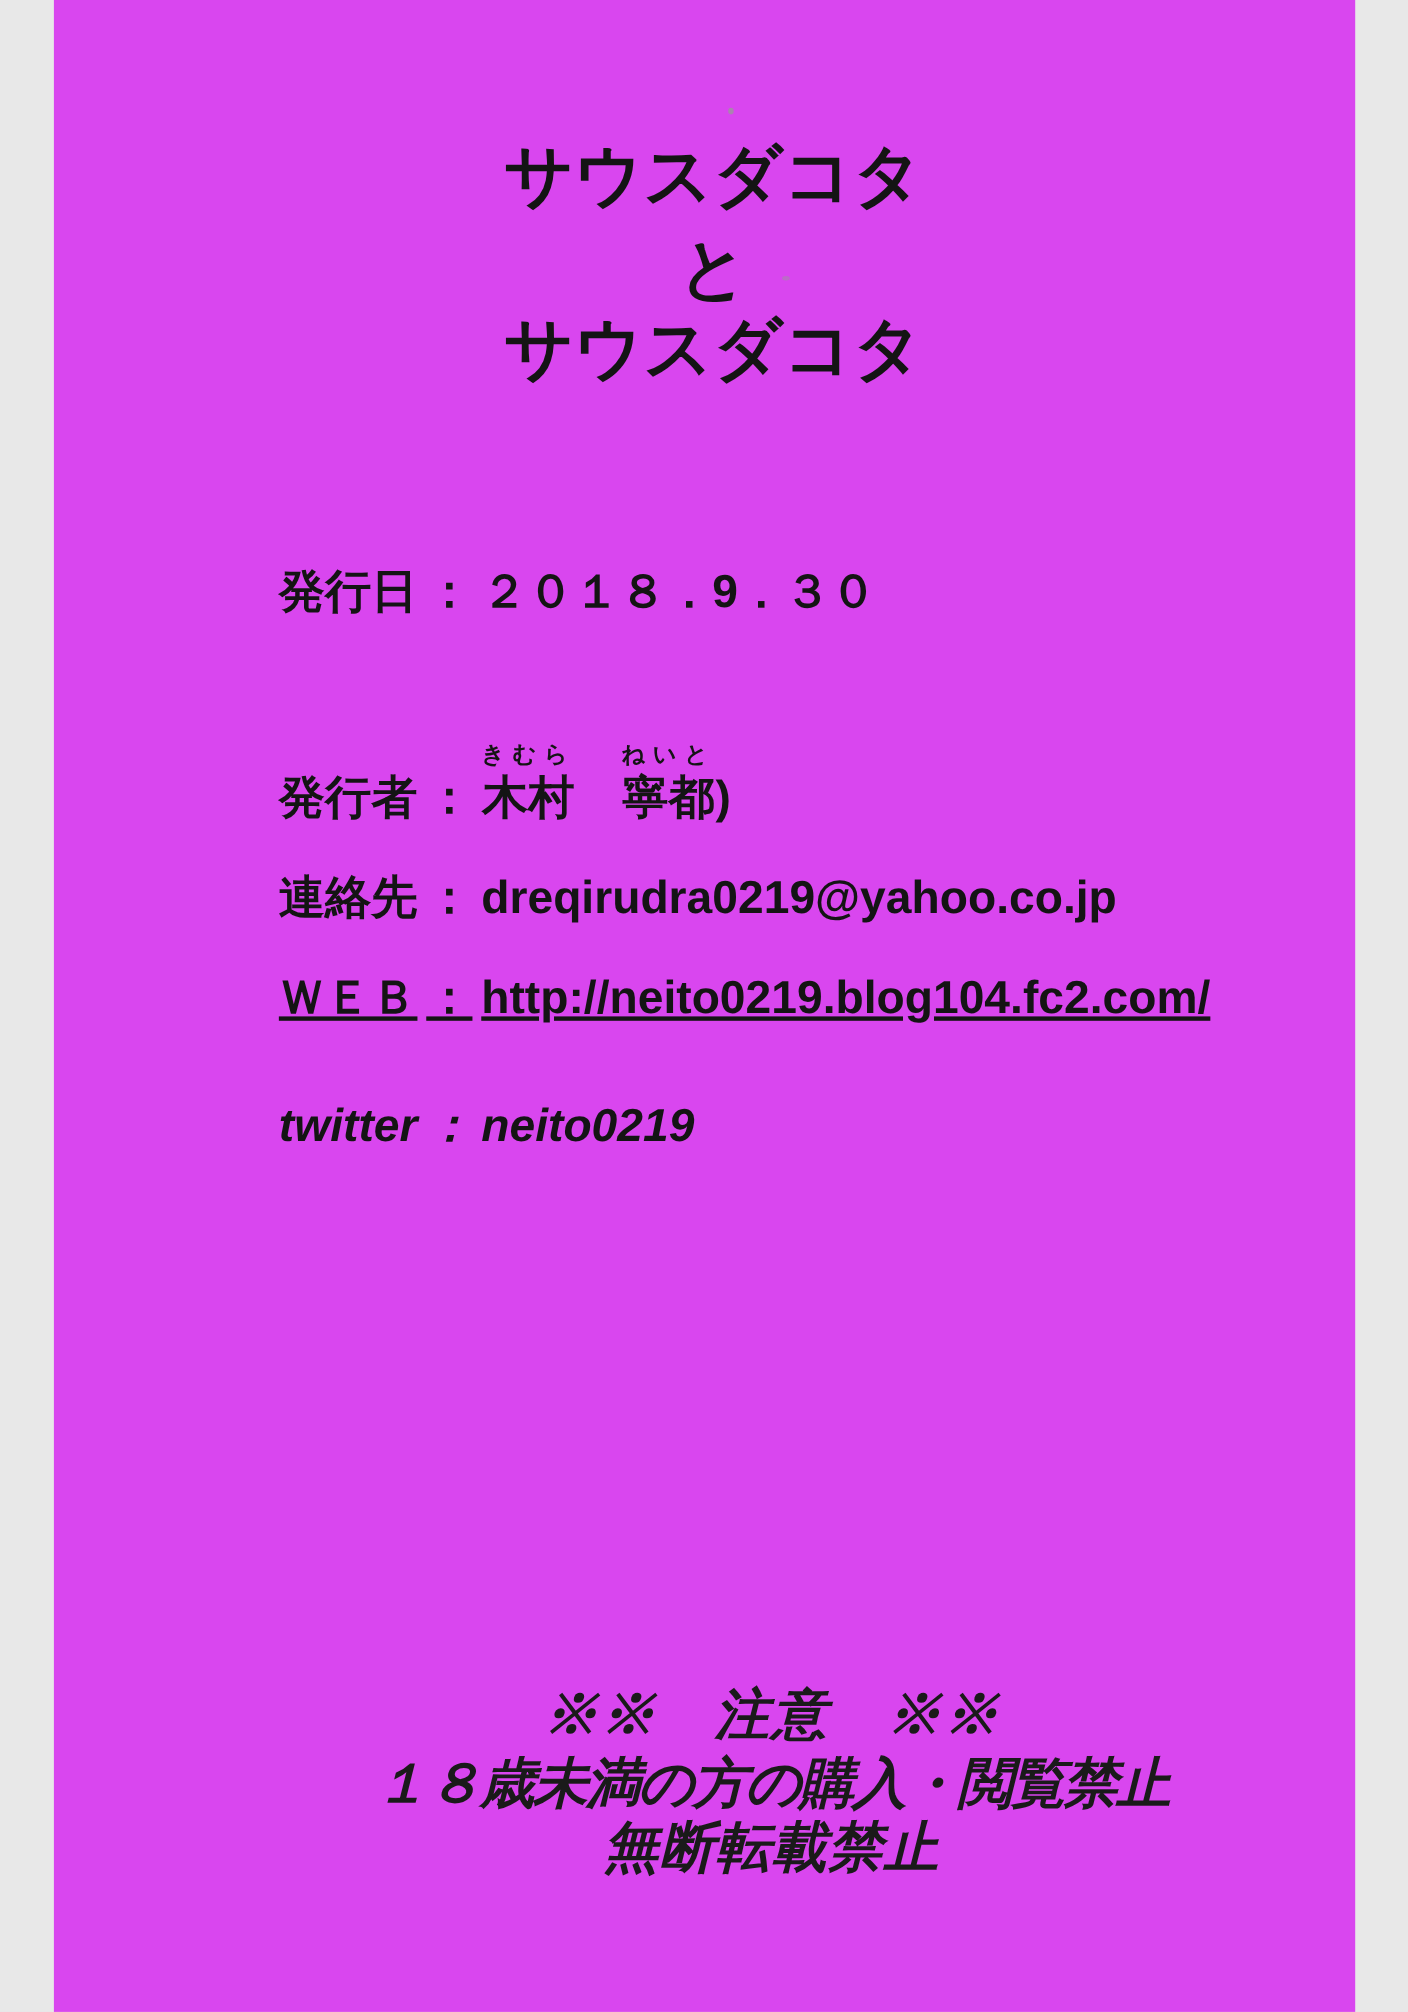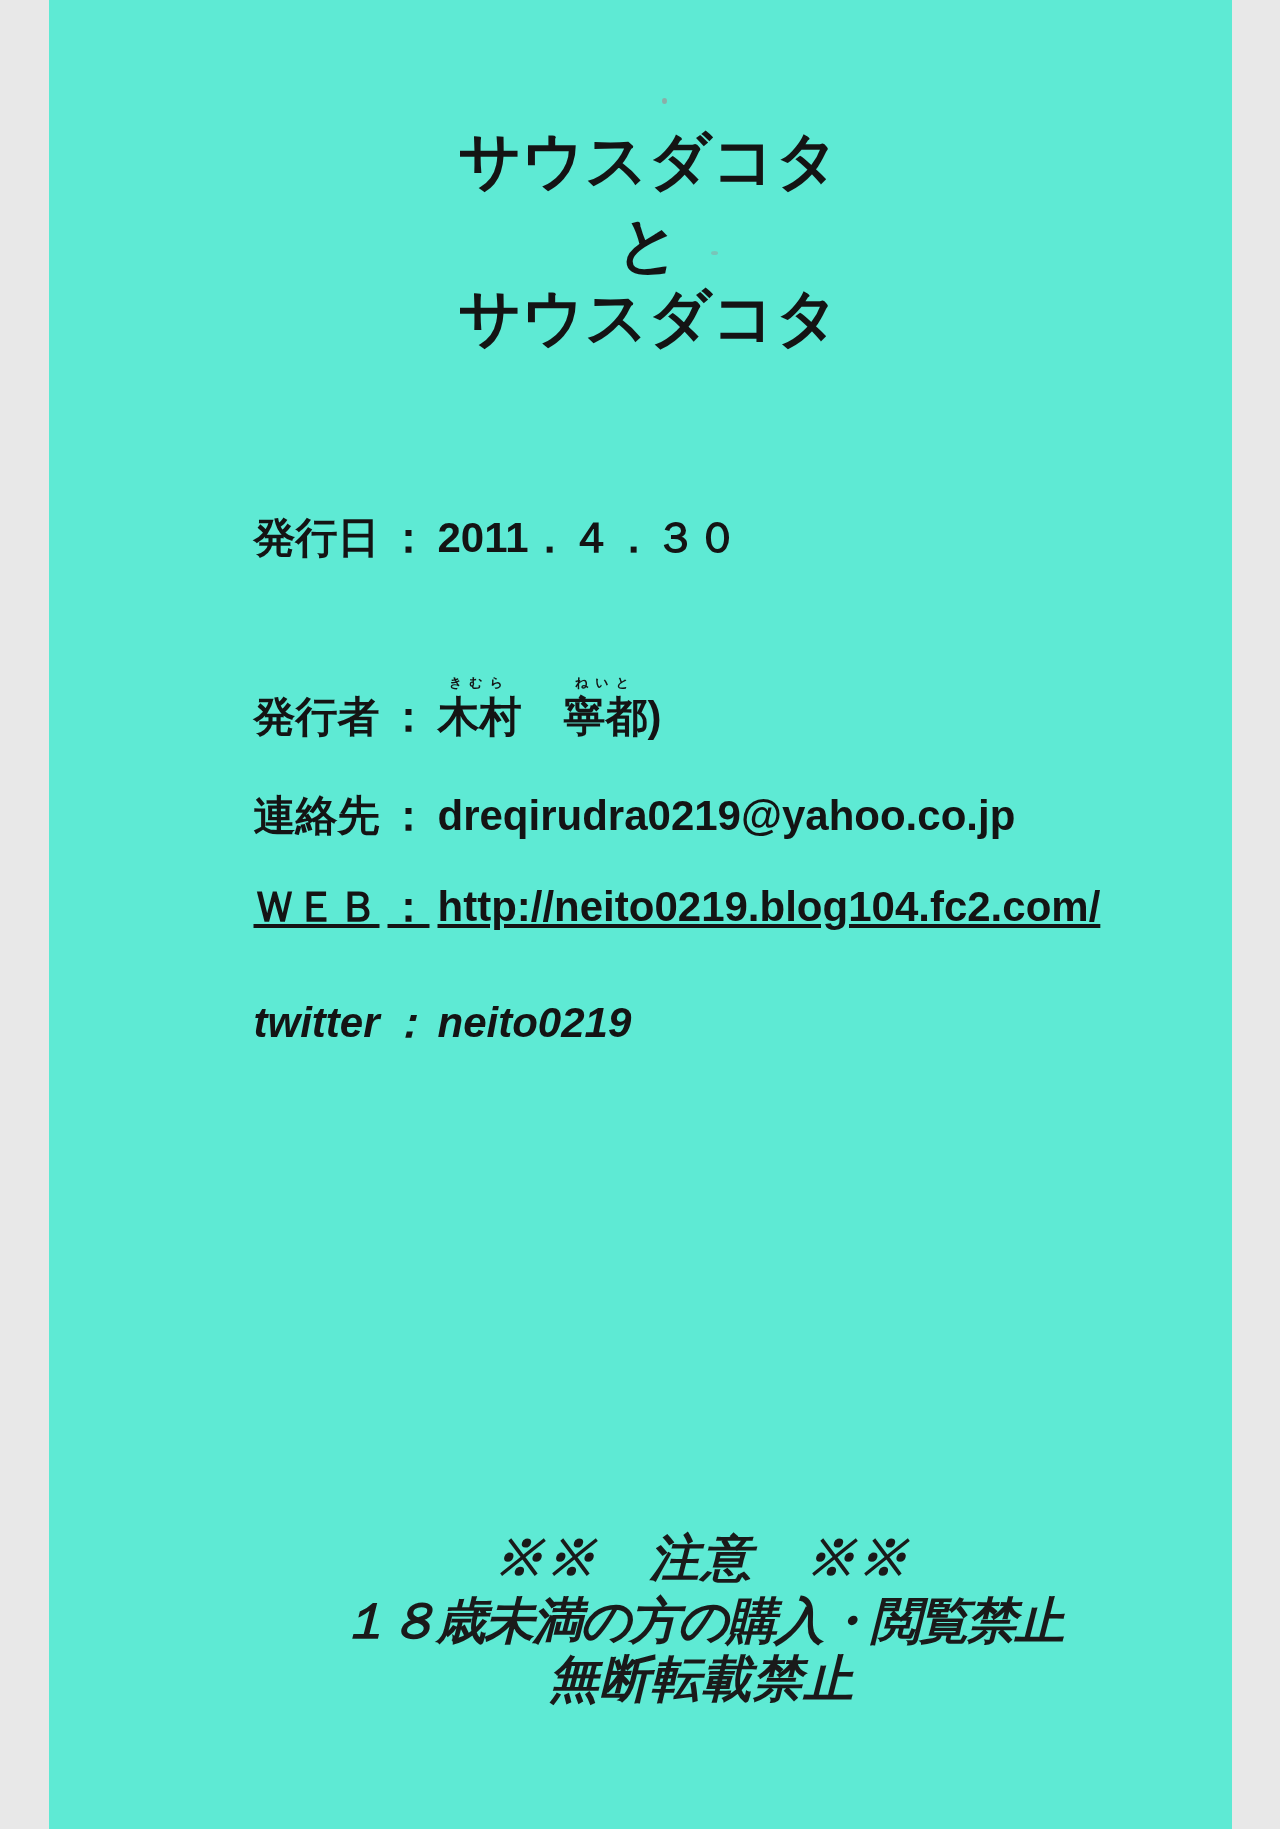--- a/index.html
+++ b/index.html
@@ -5,21 +5,21 @@
   html, body {
     margin: 0;
     padding: 0;
     background: #e8e8e8;
   }
   #page {
     position: relative;
     width: 1183px;
     height: 1829px;
     margin: 0 auto;
-    background: #5eead4;
+    background: #d946ef;
     color: #161616;
     overflow: hidden;
   }
 
   
   .title-line {
     position: absolute;
     left: 0;
     width: 1200px;
     text-align: center;
@@ -60,21 +60,21 @@
   #row-web       { top: 886px; text-decoration: underline; }
   #row-twitter   { top: 1002px; font-style: italic; }
 
   .rubyblock {
     display: inline-block;
     text-align: center;
     vertical-align: bottom;
   }
   .rubyblock .rt {
     display: block;
-    font-size: 13px;
+    font-size: 21px;
     font-weight: 600;
     line-height: 1;
     letter-spacing: 7px;
     margin-bottom: 7px;
   }
   .rubyblock .rb {
     display: block;
     line-height: 1;
   }
 
@@ -107,21 +107,21 @@
 </head>
 <body>
 
 <div id="page">
 
   <div class="title-line" id="title-line-1">サウスダコタ</div>
   <div class="title-line" id="title-line-2">と</div>
   <div class="title-line" id="title-line-3">サウスダコタ</div>
 
   <div class="crow gothic" id="row-date">
-    <span>発行日</span><span class="colon">：</span><span>2011．４．３０</span>
+    <span>発行日</span><span class="colon">：</span><span>２０１８．9．３０</span>
   </div>
 
 
   <div class="crow gothic" id="row-publisher">
     <span>発行者</span>
       <span class="colon">：</span>
       <span class="rubyblock">
         <span class="rt">きむら</span>
         <span class="rb">木村</span>
       </span>

